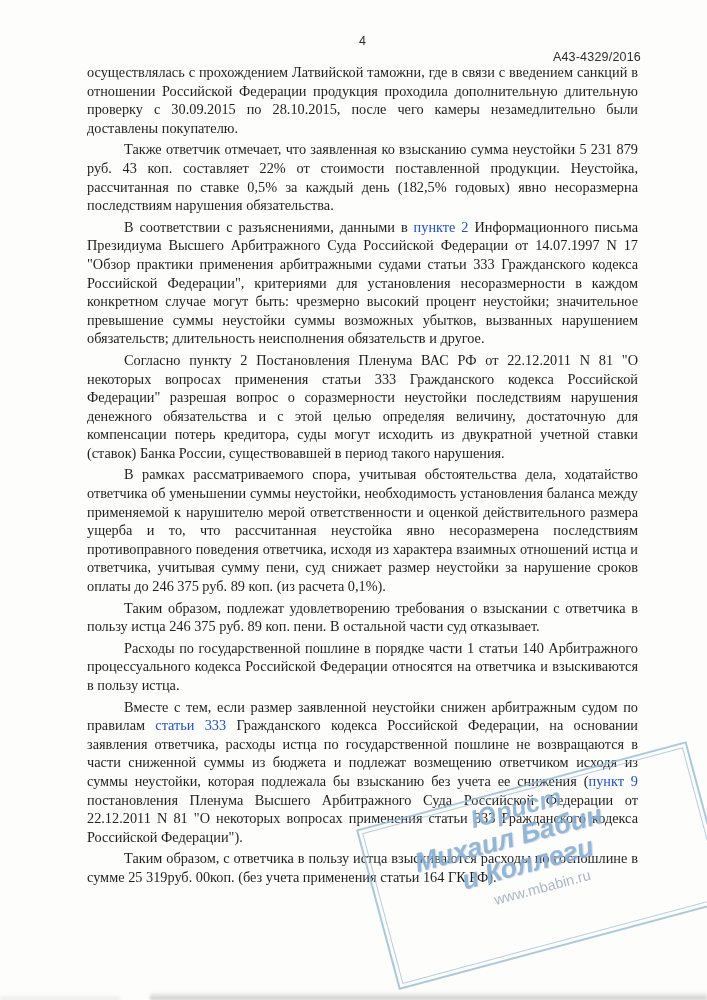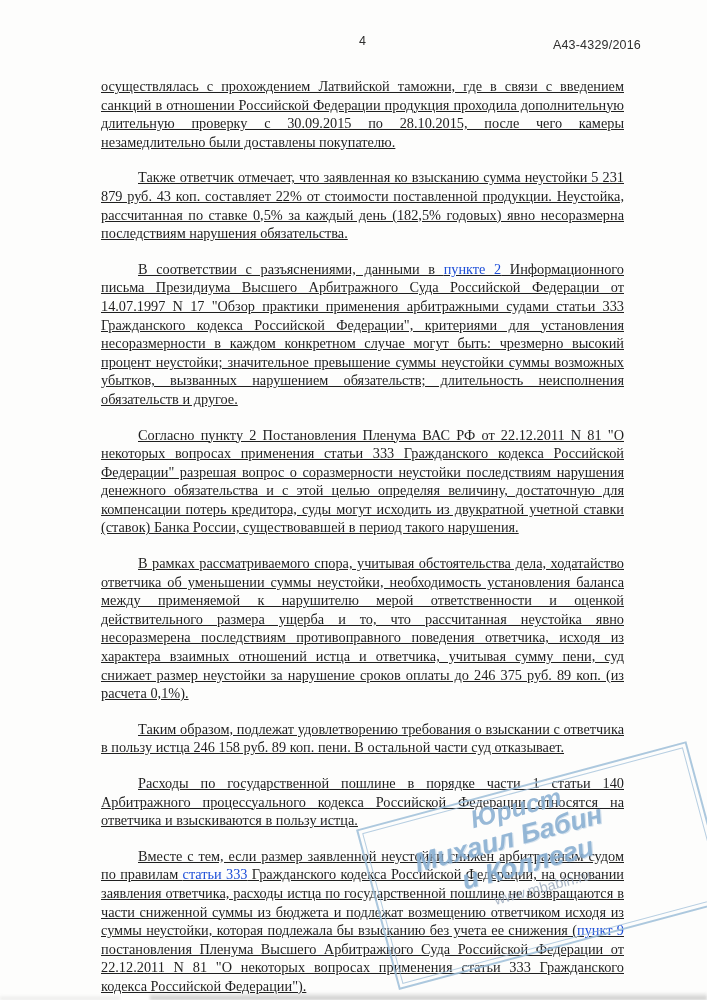--- a/index.html
+++ b/index.html
@@ -18,29 +18,29 @@
   
   .page-header{
     position:absolute;top:34px;left:84px;width:557px;height:16px;
     font-family:"Liberation Sans", sans-serif;
     font-size:12.5px;color:#2e2e2e;
   }
   .page-number{
     position:absolute;left:0;right:0;text-align:center;
   }
   .case-number{
-    position:absolute;right:0;top:4px;letter-spacing:.2px;
+    position:absolute;right:0;top:16px;letter-spacing:.2px;
   }
   
   .doc-body{
     position:absolute;top:60px;left:84px;width:557px;
     font-size:14.3px;line-height:18.6px;
     color:#1f1f1f;text-align:justify;
   }
-  .doc-body p{margin:17px;text-indent:37px;text-decoration:underline;}
+  .doc-body p{margin:3px;text-indent:37px;}
   .doc-body p.no-indent{text-indent:0;}
   .doc-link{color:#1d4ed8;}
   
   .stamp{
     position:absolute;left:399px;top:824px;width:338px;height:162px;
     transform:rotate(-15deg);
     transform-origin:0 100%;
     border:2px solid rgba(158,190,216,.85);
     pointer-events:none;
   }
@@ -84,21 +84,21 @@
     <span class="page-number">4</span>
     <span class="case-number">А43-4329/2016</span>
   </div>
 
   <div class="doc-body">
       <p class="no-indent"><span>осуществлялась с прохождением Латвийской таможни, где в связи с введением санкций в отношении Российской Федерации продукция проходила дополнительную длительную проверку с 30.09.2015 по 28.10.2015, после чего камеры незамедлительно были доставлены покупателю.</span></p>
       <p><span>Также ответчик отмечает, что заявленная ко взысканию сумма неустойки 5 231 879 руб. 43 коп. составляет 22% от стоимости поставленной продукции. Неустойка, рассчитанная по ставке 0,5% за каждый день (182,5% годовых) явно несоразмерна последствиям нарушения обязательства.</span></p>
       <p><span>В соответствии с разъяснениями, данными в </span><span class="doc-link">пункте 2</span><span> Информационного письма Президиума Высшего Арбитражного Суда Российской Федерации от 14.07.1997 N 17 "Обзор практики применения арбитражными судами статьи 333 Гражданского кодекса Российской Федерации", критериями для установления несоразмерности в каждом конкретном случае могут быть: чрезмерно высокий процент неустойки; значительное превышение суммы неустойки суммы возможных убытков, вызванных нарушением обязательств; длительность неисполнения обязательств и другое.</span></p>
       <p><span>Согласно пункту 2 Постановления Пленума ВАС РФ от 22.12.2011 N 81 "О некоторых вопросах применения статьи 333 Гражданского кодекса Российской Федерации" разрешая вопрос о соразмерности неустойки последствиям нарушения денежного обязательства и с этой целью определяя величину, достаточную для компенсации потерь кредитора, суды могут исходить из двукратной учетной ставки (ставок) Банка России, существовавшей в период такого нарушения.</span></p>
       <p><span>В рамках рассматриваемого спора, учитывая обстоятельства дела, ходатайство ответчика об уменьшении суммы неустойки, необходимость установления баланса между применяемой к нарушителю мерой ответственности и оценкой действительного размера ущерба и то, что рассчитанная неустойка явно несоразмерена последствиям противоправного поведения ответчика, исходя из характера взаимных отношений истца и ответчика, учитывая сумму пени, суд снижает размер неустойки за нарушение сроков оплаты до 246 375 руб. 89 коп. (из расчета 0,1%).</span></p>
-      <p><span>Таким образом, подлежат удовлетворению требования о взыскании с ответчика в пользу истца 246 158 руб. 89 коп. пени. В остальной части суд отказывает.</span></p>
+      <p><span>Таким образом, подлежат удовлетворению требования о взыскании с ответчика в пользу истца 246 375 руб. 89 коп. пени. В остальной части суд отказывает.</span></p>
       <p><span>Расходы по государственной пошлине в порядке части 1 статьи 140 Арбитражного процессуального кодекса Российской Федерации относятся на ответчика и взыскиваются в пользу истца.</span></p>
       <p><span>Вместе с тем, если размер заявленной неустойки снижен арбитражным судом по правилам </span><span class="doc-link">статьи 333</span><span> Гражданского кодекса Российской Федерации, на основании заявления ответчика, расходы истца по государственной пошлине не возвращаются в части сниженной суммы из бюджета и подлежат возмещению ответчиком исходя из суммы неустойки, которая подлежала бы взысканию без учета ее снижения (</span><span class="doc-link">пункт 9</span><span> постановления Пленума Высшего Арбитражного Суда Российской Федерации от 22.12.2011 N 81 "О некоторых вопросах применения статьи 333 Гражданского кодекса Российской Федерации").</span></p>
       <p><span>Таким образом, с ответчика в пользу истца взыскиваются расходы по госпошлине в сумме 25 319руб. 00коп. (без учета применения статьи 164 ГК РФ).</span></p>
     </div>
 
   <div class="stamp">
     <div class="stamp-text">
       <div class="stamp-line1">Юрист</div>
       <div class="stamp-line2">Михаил Бабин</div>
       <div class="stamp-line3">и Коллеги</div>

